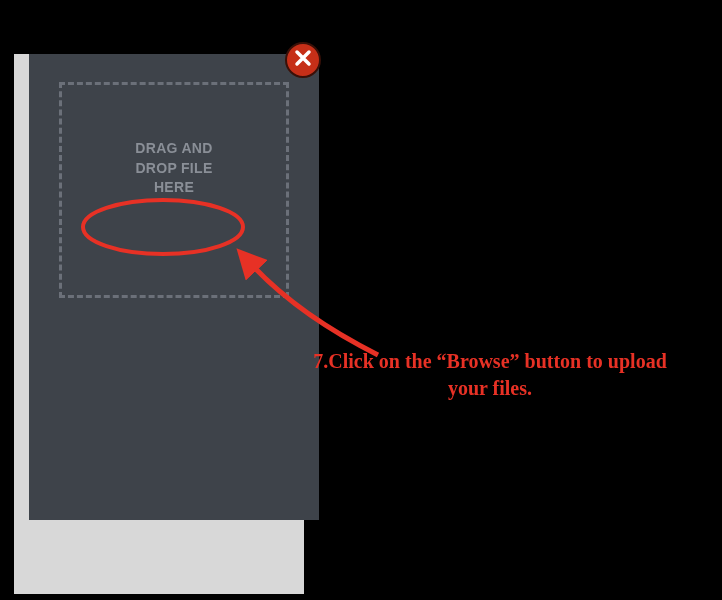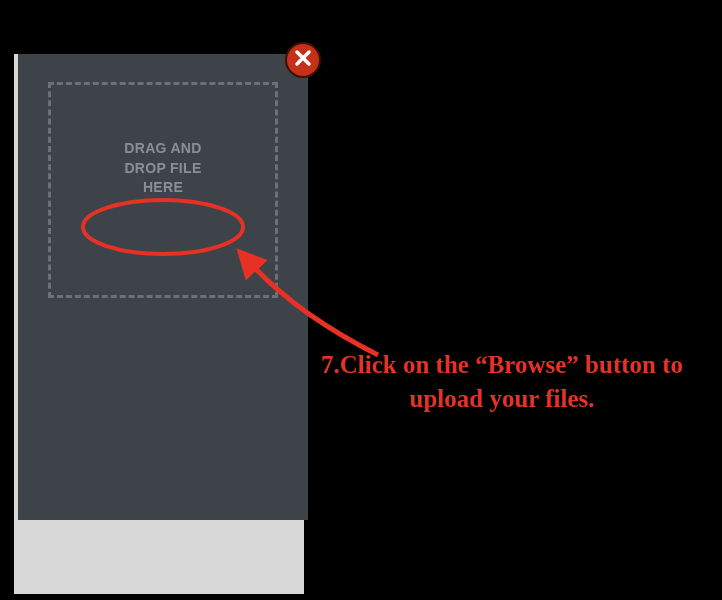--- a/index.html
+++ b/index.html
@@ -18,21 +18,21 @@
     .modal-panel {
       position: absolute;
       left: 14px;
       top: 54px;
       width: 290px;
       height: 540px;
       background: #d8d8d8;
     }
     .modal-inner {
       position: absolute;
-      left: 4px;
+      left: 15px;
       top: 0;
       width: 290px;
       height: 466px;
       background: #3e434a;
     }
     .dropzone {
       position: absolute;
       left: 30px;
       top: 28px;
       width: 230px;
@@ -95,25 +95,25 @@
       position: absolute;
       left: 228px;
       top: 245px;
       width: 160px;
       height: 120px;
       pointer-events: none;
       z-index: 5;
     }
     .annotation-text {
       position: absolute;
-      left: 312px;
+      left: 300px;
       top: 348px;
       width: 380px;
       color: #e73125;
-      font-size: 25px;
+      font-size: 20px;
       font-weight: bold;
       text-align: center;
       line-height: 1.35;
       z-index: 5;
       font-family: Georgia, 'Times New Roman', serif;
     }
   </style>
 </head>
 <body>
 

